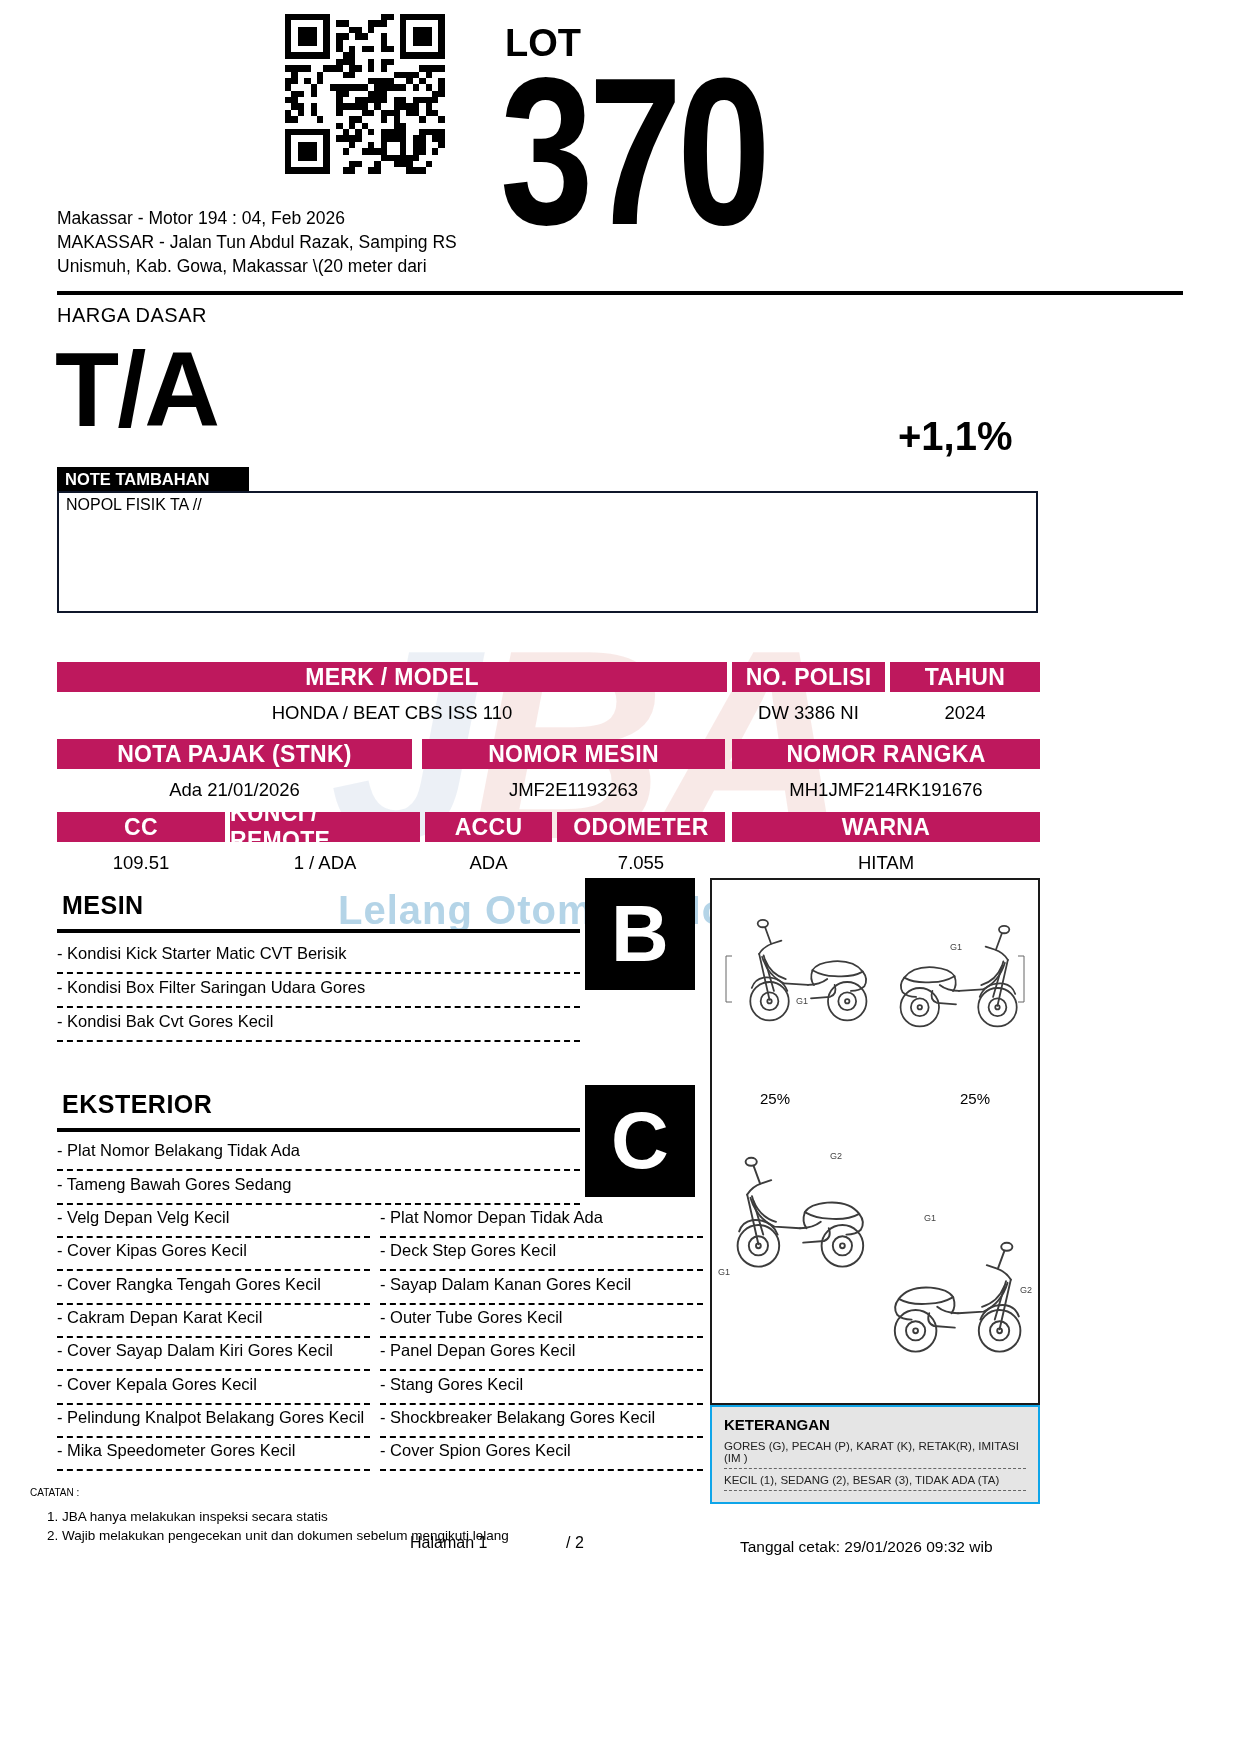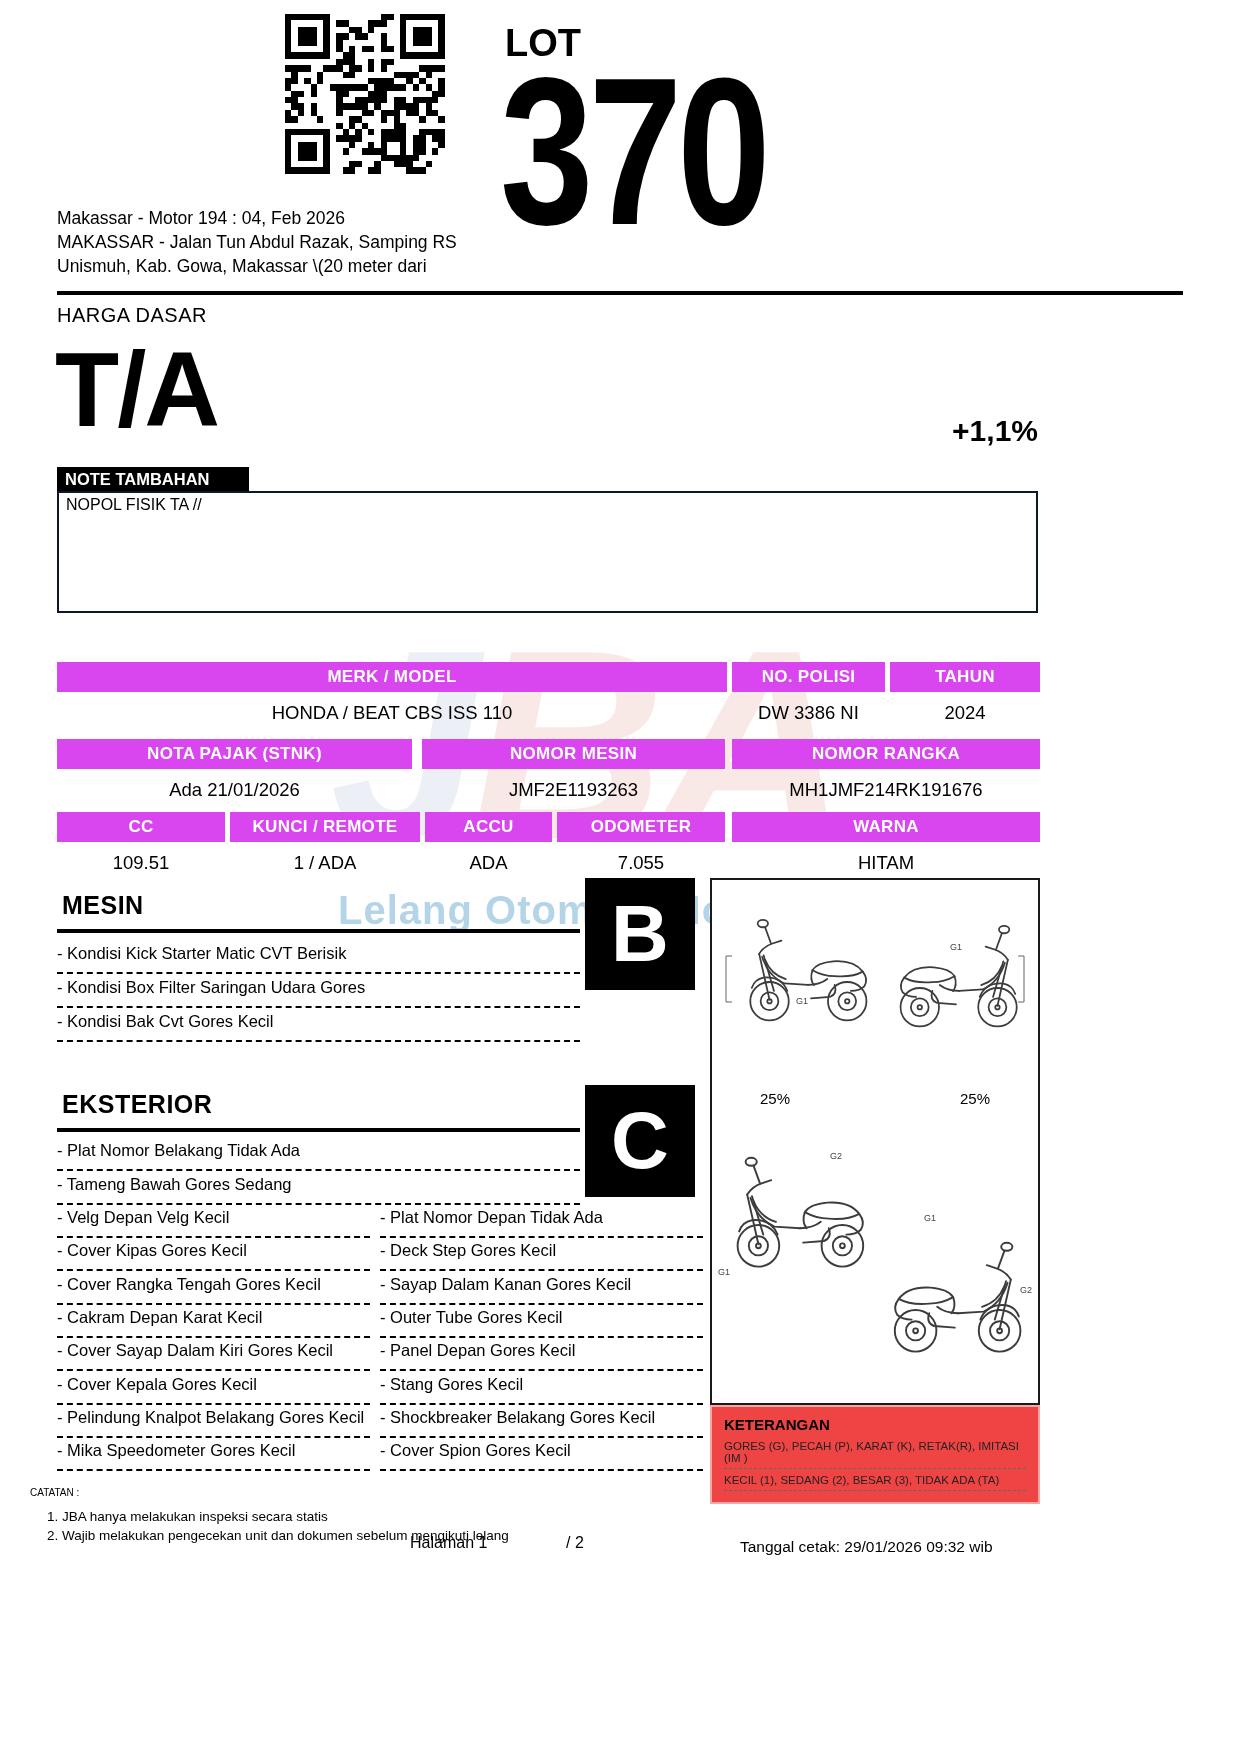--- a/index.html
+++ b/index.html
@@ -1,35 +1,35 @@
 <!DOCTYPE html>
 <html><head>
 <meta charset="utf-8">
 <style>
   *{margin:0;padding:0;box-sizing:border-box}
   body{margin:0;background:#ffffff;font-family:"Liberation Sans",sans-serif}
   .page{position:relative;width:1240px;height:1754px;background:#fff;color:#000;overflow:hidden}
   .abs{position:absolute}
   .rule{background:#000}
-  .bar{background:#d946ef;color:#fff;font-weight:bold;font-size:17px;display:flex;align-items:center;justify-content:center;height:30px;letter-spacing:.3px}
+  .bar{background:#be185d;color:#fff;font-weight:bold;font-size:23px;display:flex;align-items:center;justify-content:center;height:30px;letter-spacing:.3px}
   .val{font-size:18.5px;display:flex;align-items:center;justify-content:center;height:30px}
   .sec-title{font-size:25px;font-weight:bold;letter-spacing:.5px}
   .grade{background:#000;color:#fff;width:110px;height:112px;display:flex;align-items:center;justify-content:center;font-size:80px;font-weight:bold}
   .item{font-size:16.5px;border-bottom:2px dashed #000;padding-bottom:9px;white-space:nowrap;overflow:hidden}
   .lot-label{font-size:38px;font-weight:bold}
   .lot-number{font-size:210px;font-weight:bold;line-height:.95;transform:scaleX(.8);transform-origin:left top;letter-spacing:-6px}
   .addr{font-size:17.5px;line-height:24px}
   .price-value{font-size:105px;font-weight:bold;letter-spacing:-2px}
-  .price-change{font-size:30px;font-weight:bold;text-align:right;width:140px}
+  .price-change{font-size:40px;font-weight:bold;text-align:left;width:140px}
   .note-bar{background:#000;color:#fff;font-weight:bold;font-size:16.5px;width:192px;height:24px;line-height:24px;padding-left:8px}
   .note-box{border:2px solid #0f172a;width:981px;height:122px}
   .note-box span{display:block;font-size:16px;padding:3px 7px}
   .panel{border:2px solid #1a1a1a;background:#fff}
   .pct{font-size:15px;width:60px;text-align:center}
-  .ket-box{border:2px solid #fca5a5;background:#ef4444}
+  .ket-box{border:2px solid #0ea5e9;background:#e5e5e5}
   .ket-title{font-weight:bold;font-size:15px;margin:9px 12px 4px}
   .ket-line{font-size:11.5px;margin:2px 12px;padding:3px 0 4px;border-bottom:1px dashed #666;color:#222}
   .qr{width:160px;height:160px;display:grid;grid-template-columns:repeat(25,6.4px);grid-auto-rows:6.4px;background:#fff}
   .qr i{display:block}
   .qr i.m{background:#000}
   .wm-brand{display:flex;font-size:270px;font-weight:bold;font-style:italic;opacity:.14;letter-spacing:-10px}
   .wm-tag{font-size:40px;font-weight:bold;color:#9cc6e0;opacity:.75;letter-spacing:1px}
   .footer-small{font-size:13.5px;line-height:19px}
   svg text{font-family:"Liberation Sans",sans-serif}
 </style>

